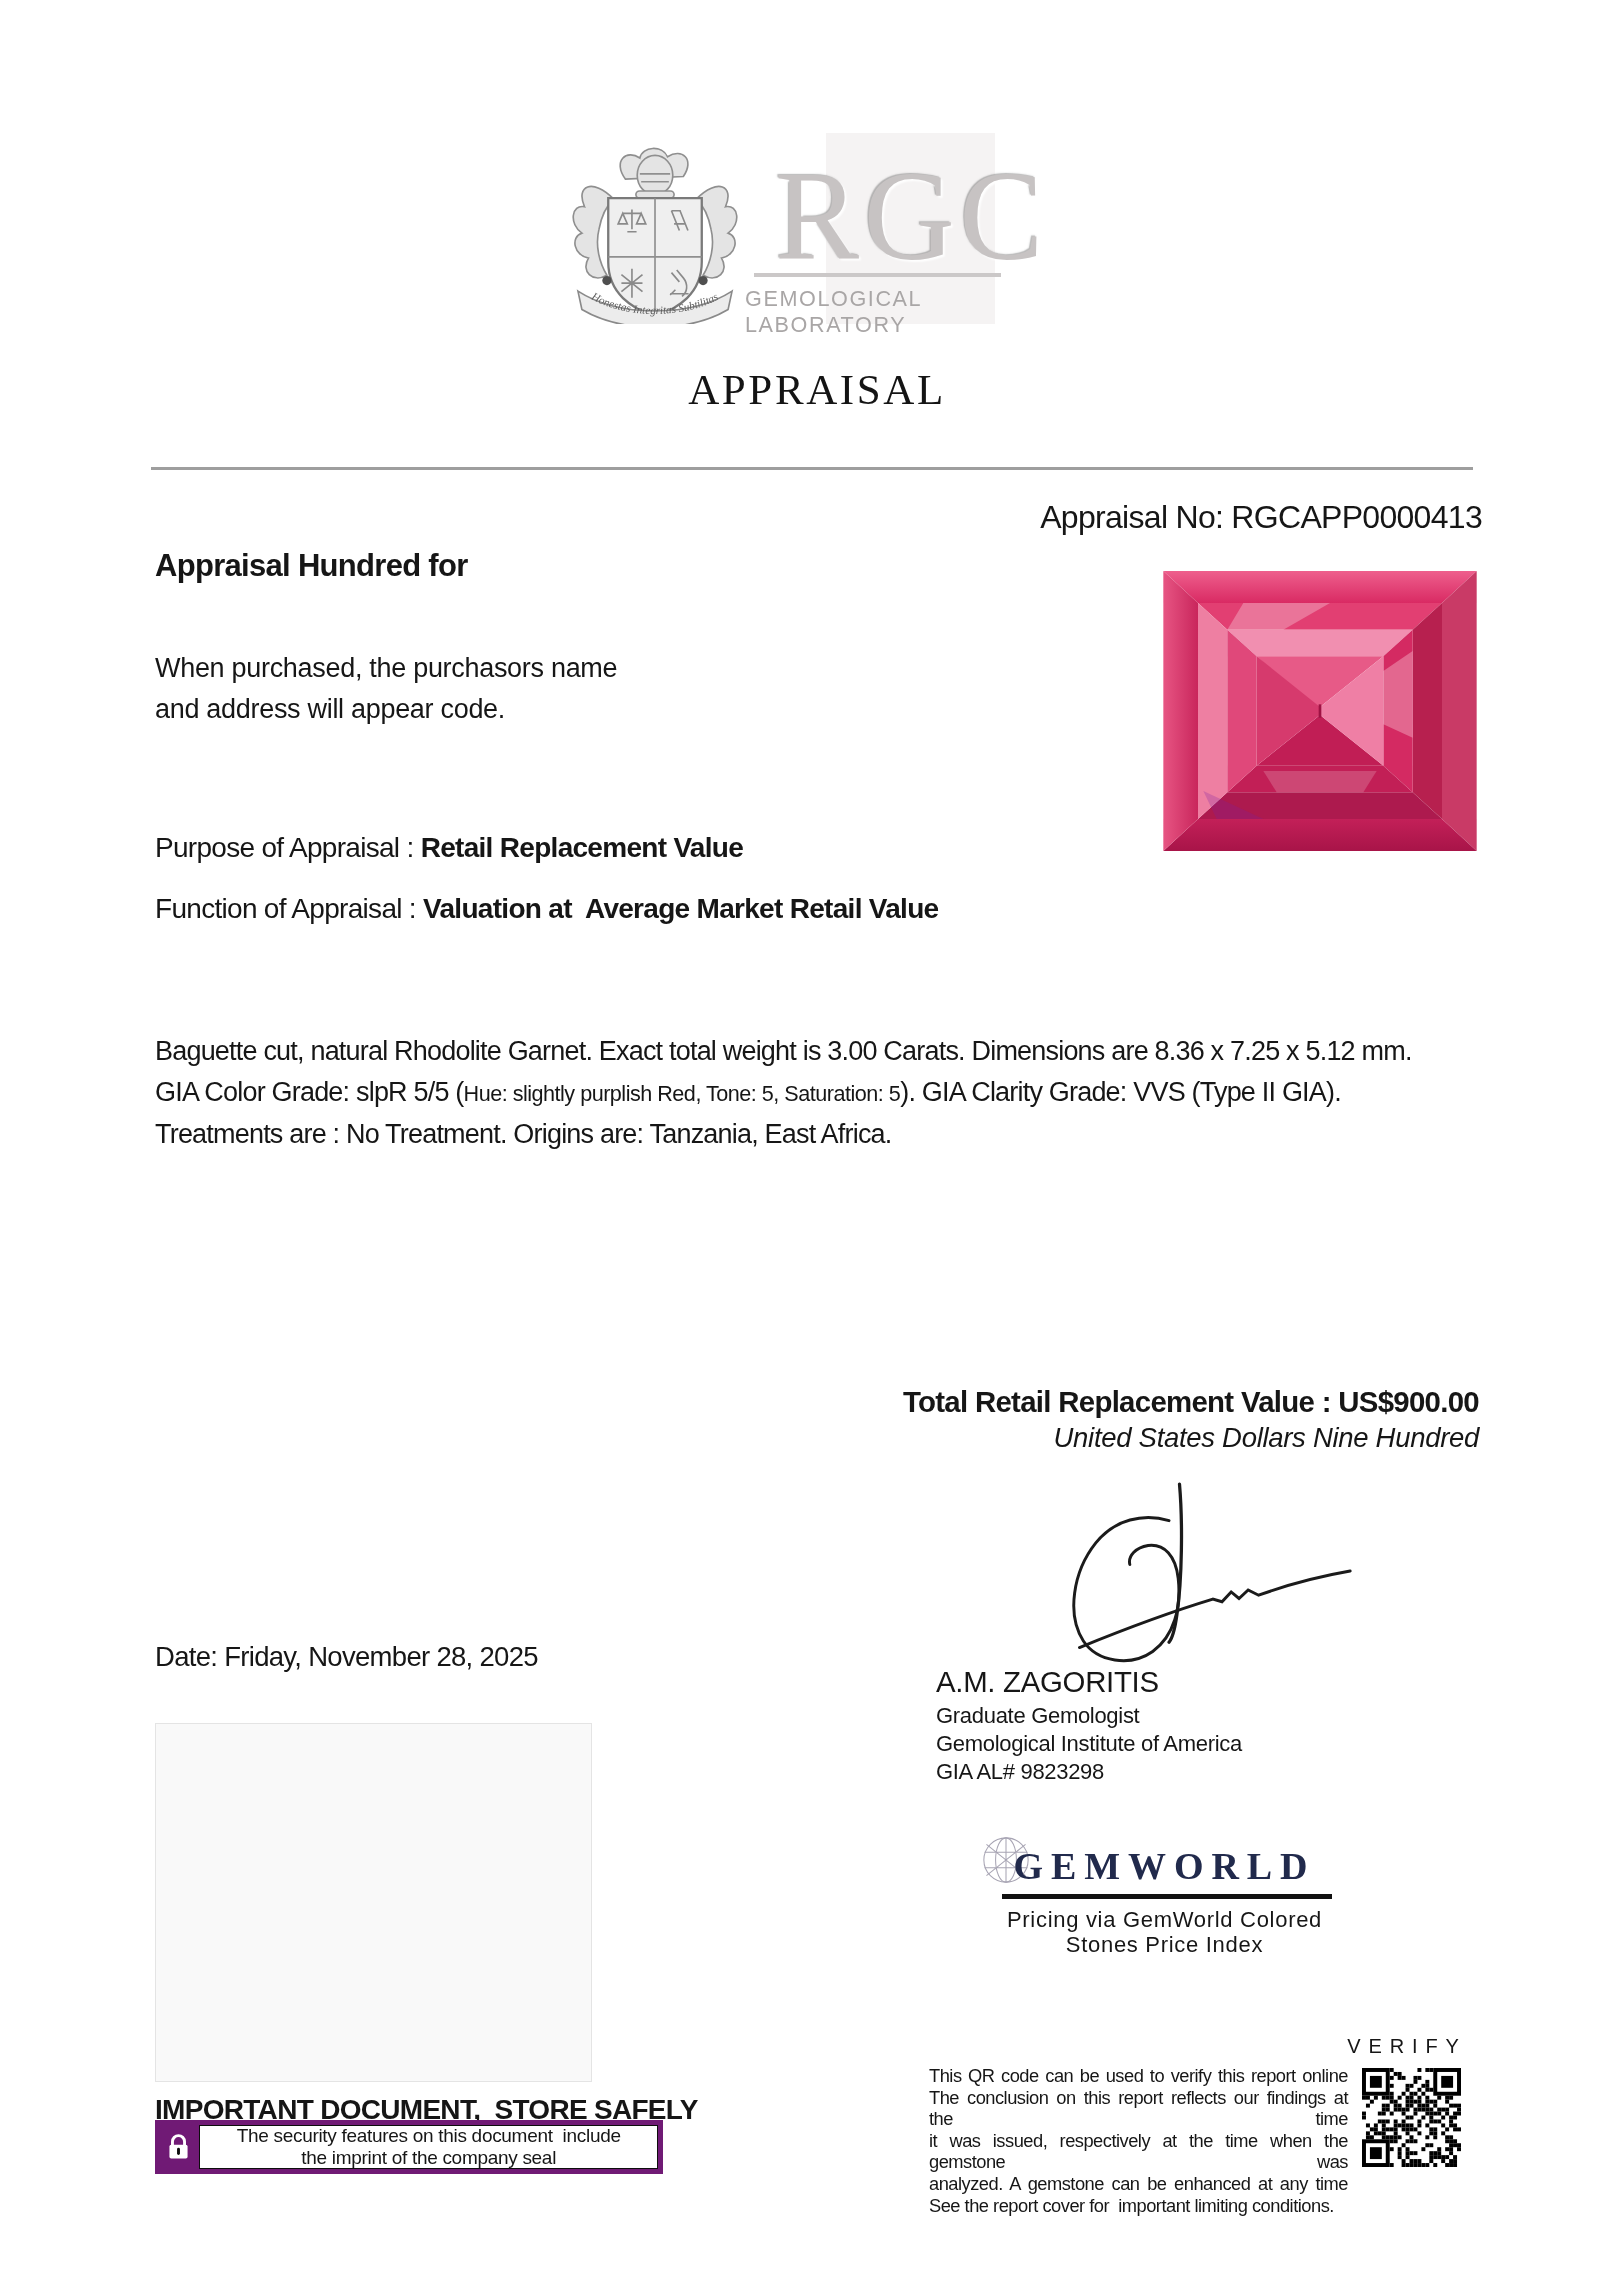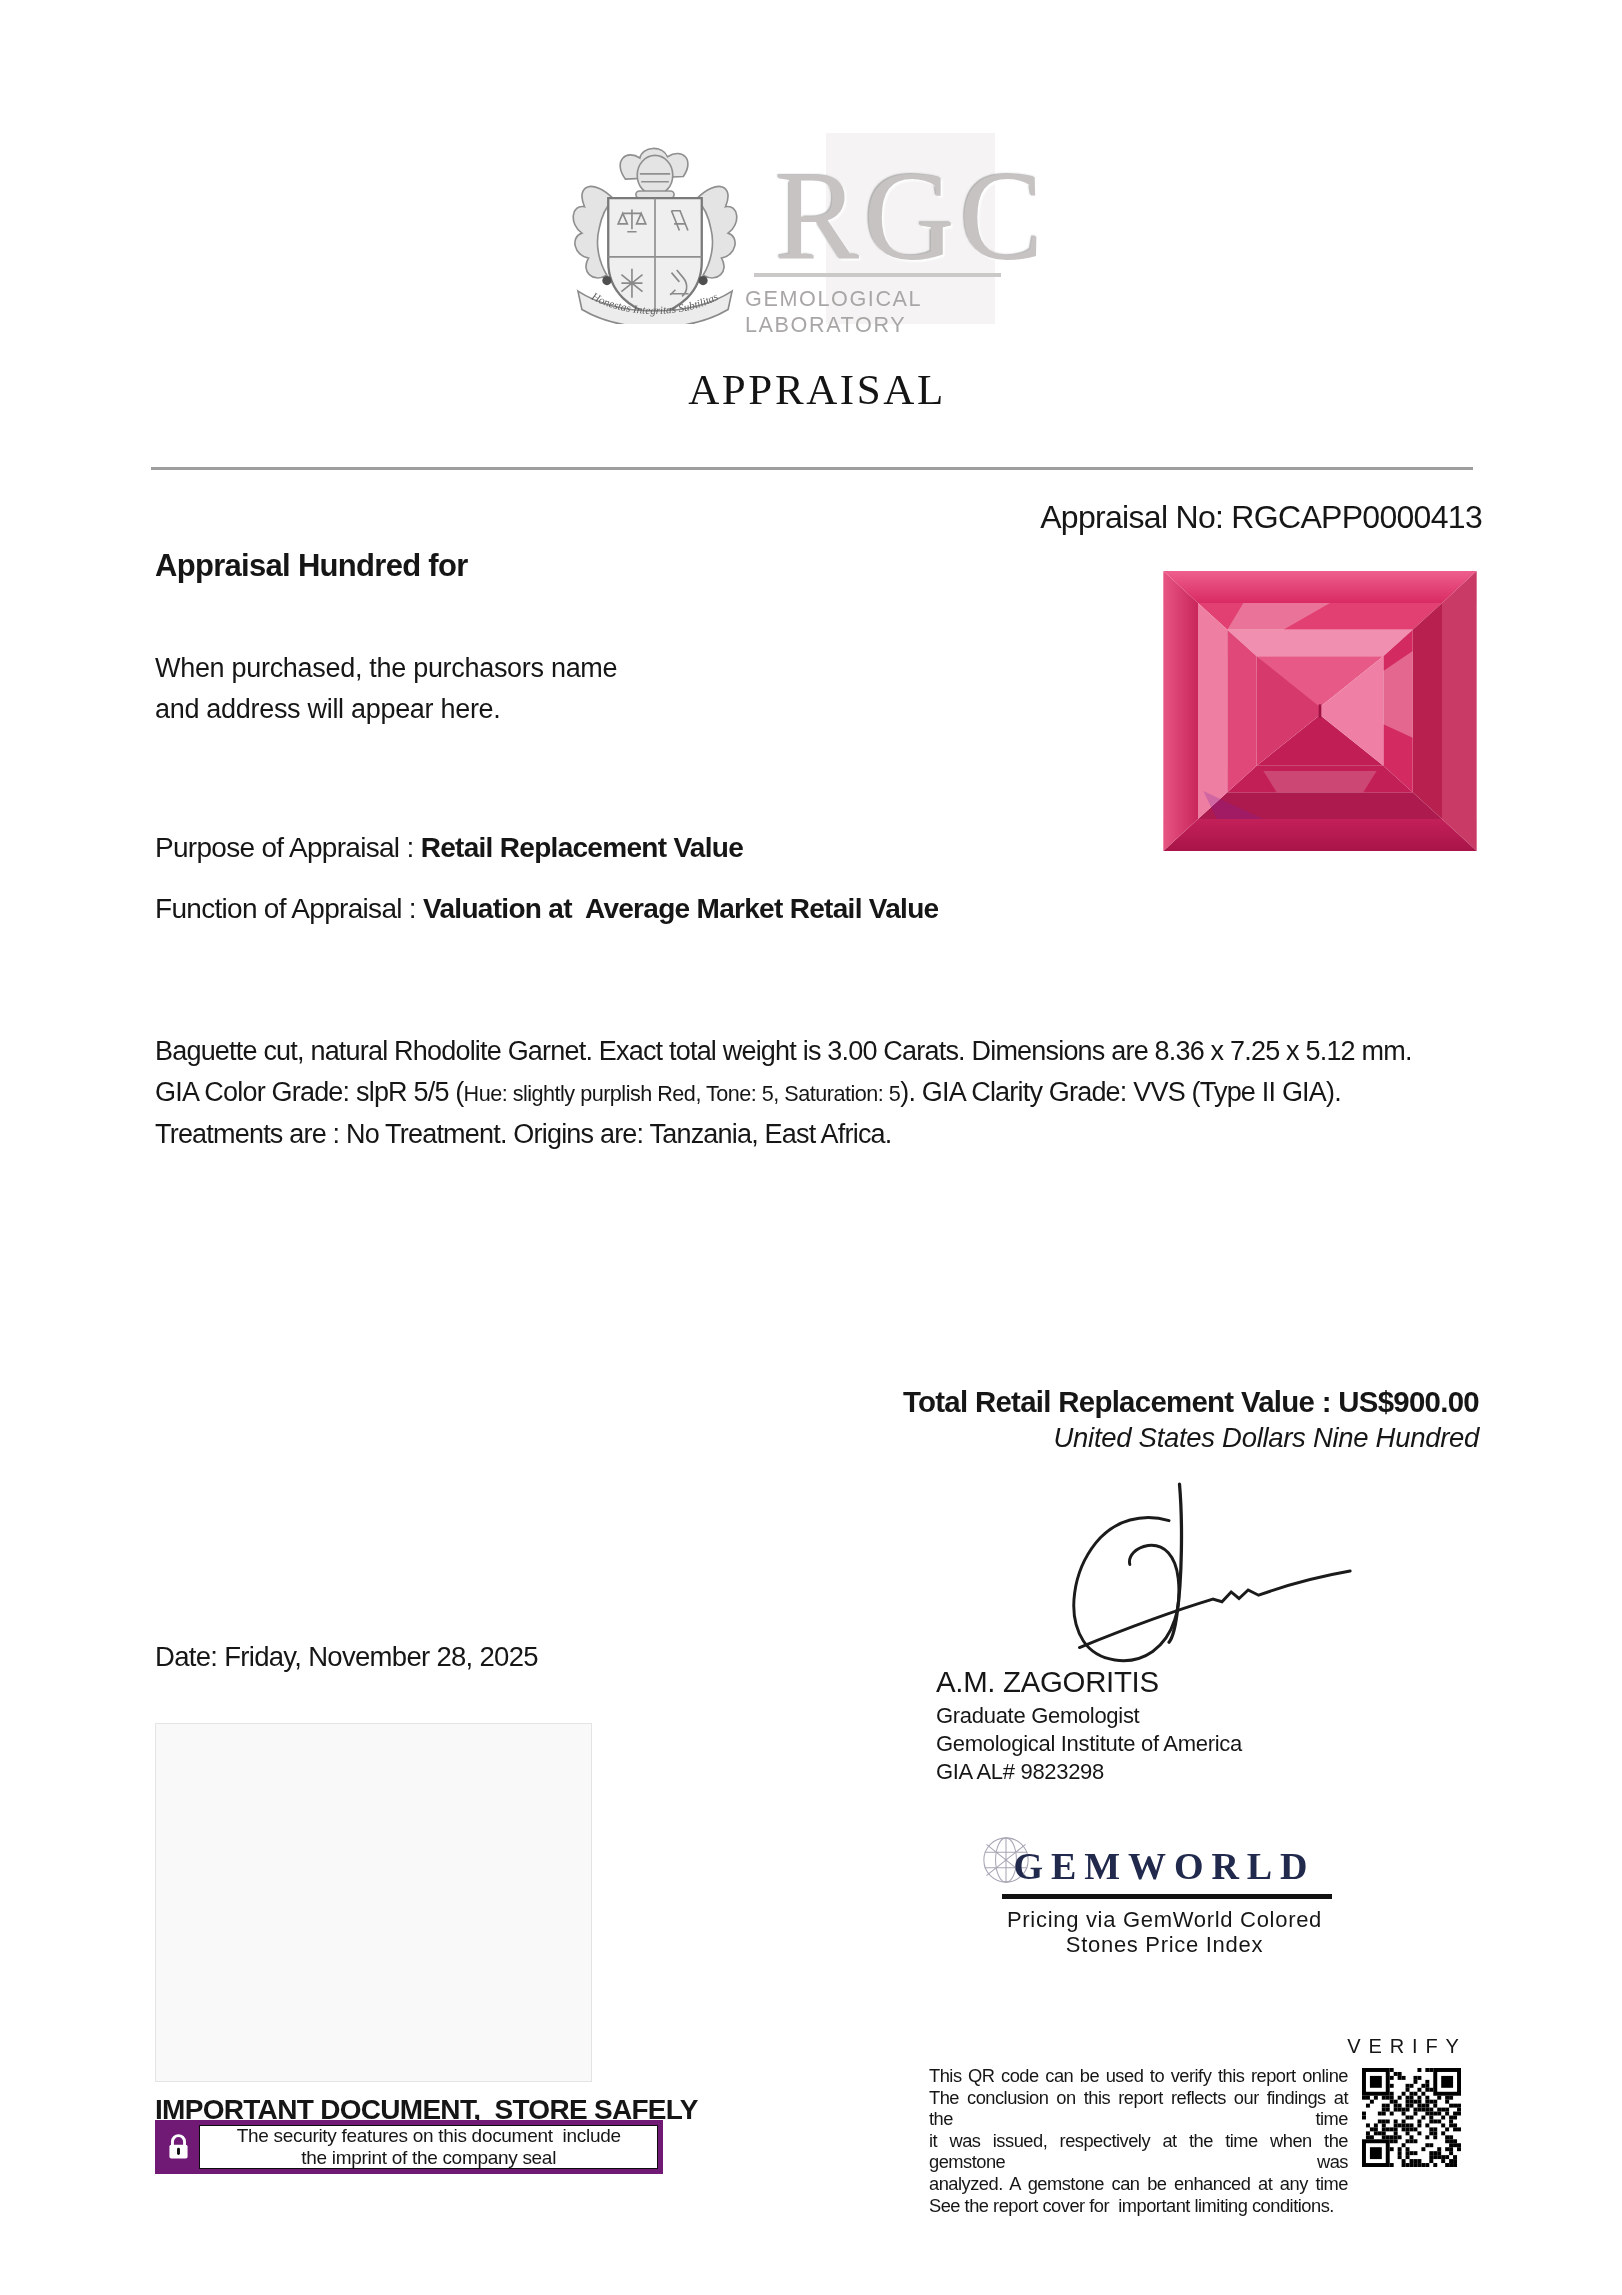--- a/index.html
+++ b/index.html
@@ -137,21 +137,21 @@
   <div class="abs brand-sub">GEMOLOGICAL LABORATORY</div>
 
   <div class="abs doc-title">APPRAISAL</div>
   <div class="abs rule"></div>
 
   <div class="abs appraisal-no">Appraisal No: RGCAPP0000413</div>
 
   <div class="abs prepared-heading">Appraisal Hundred for</div>
   <div class="abs prepared-note">
     <div>When purchased, the purchasors name</div>
-    <div>and address will appear here.</div>
+    <div>and address will appear code.</div>
   </div>
 
   <svg class="abs gem-photo" viewBox="0 0 470 420">
     <defs>
       <linearGradient id="gTop" x1="0" y1="0" x2="0" y2="1">
         <stop offset="0" stop-color="#ee5f8d"></stop>
           <stop offset="1" stop-color="#d92a63"></stop>
       </linearGradient>
       <linearGradient id="gBot" x1="0" y1="0" x2="0" y2="1">
         <stop offset="0" stop-color="#c32058"></stop>

